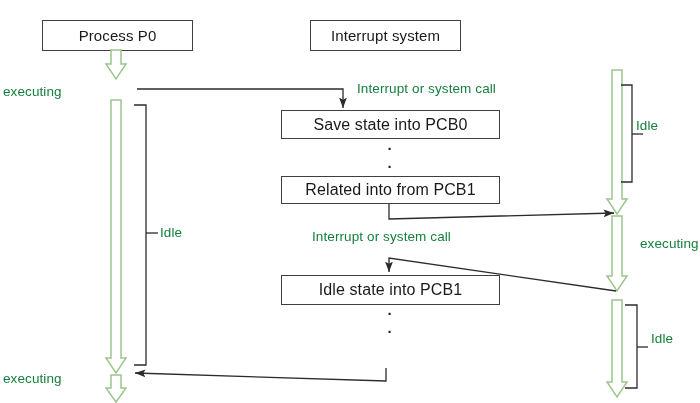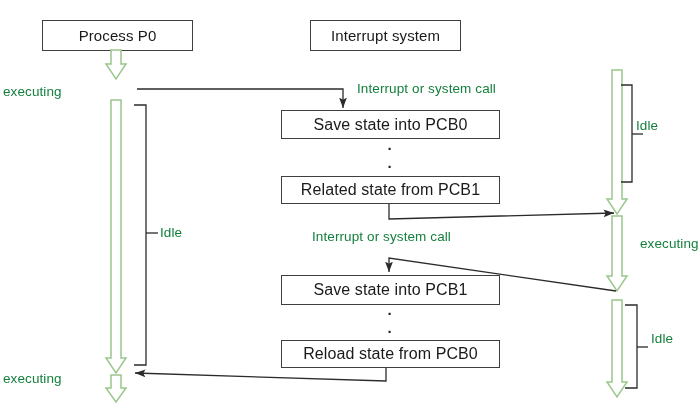--- a/index.html
+++ b/index.html
@@ -83,30 +83,27 @@
   <div class="lane-box" style="left:310px; top:20px; width:151px; height:31px;">
     <span>Interrupt system</span>
   </div>
 
 
   <div class="os-box" style="left:281px; top:110px; width:219px; height:29px;">
     <span>Save state into PCB0</span>
   </div>
 
   <div class="os-box" style="left:281px; top:176px; width:219px; height:28px;">
-    <span>Related state from PCB1</span>
+    <span>Related into from PCB1</span>
   </div>
 
   <div class="os-box" style="left:281px; top:275px; width:219px; height:30px;">
-    <span>Save state into PCB1</span>
-  </div>
-
-  <div class="os-box" style="left:281px; top:340px; width:219px; height:28px;">
-    <span>Reload state from PCB0</span>
-  </div>
+    <span>Idle state into PCB1</span>
+  </div>
+
 
   <div class="dots" style="left:384px; top:147px; width:12px; height:22px;">
     <span>·</span>
     <span>·</span>
   </div>
 
   <div class="dots" style="left:384px; top:312px; width:12px; height:22px;">
     <span>·</span>
     <span>·</span>
   </div>

